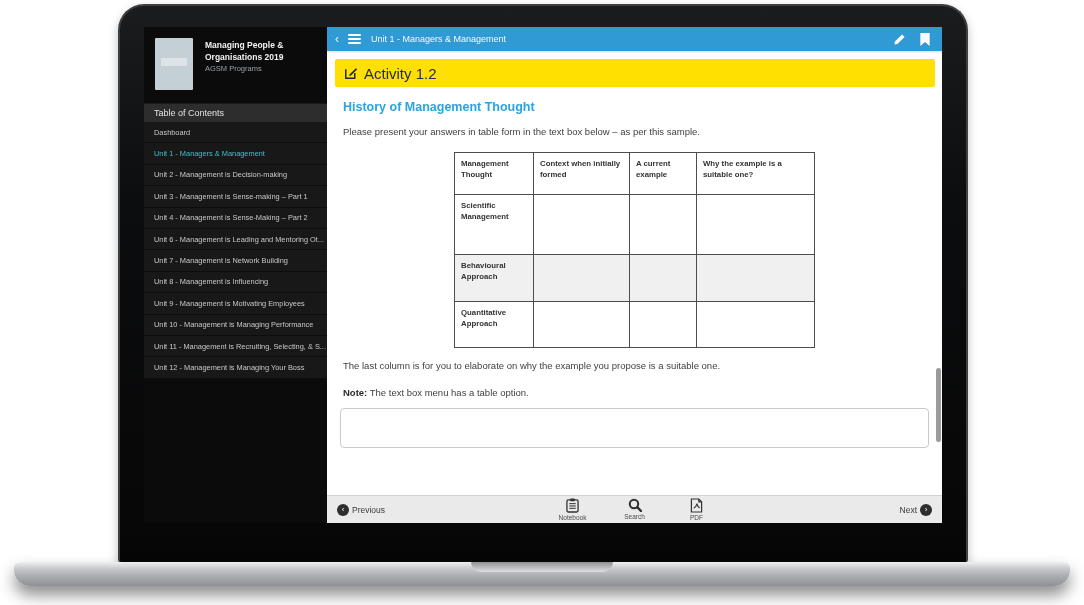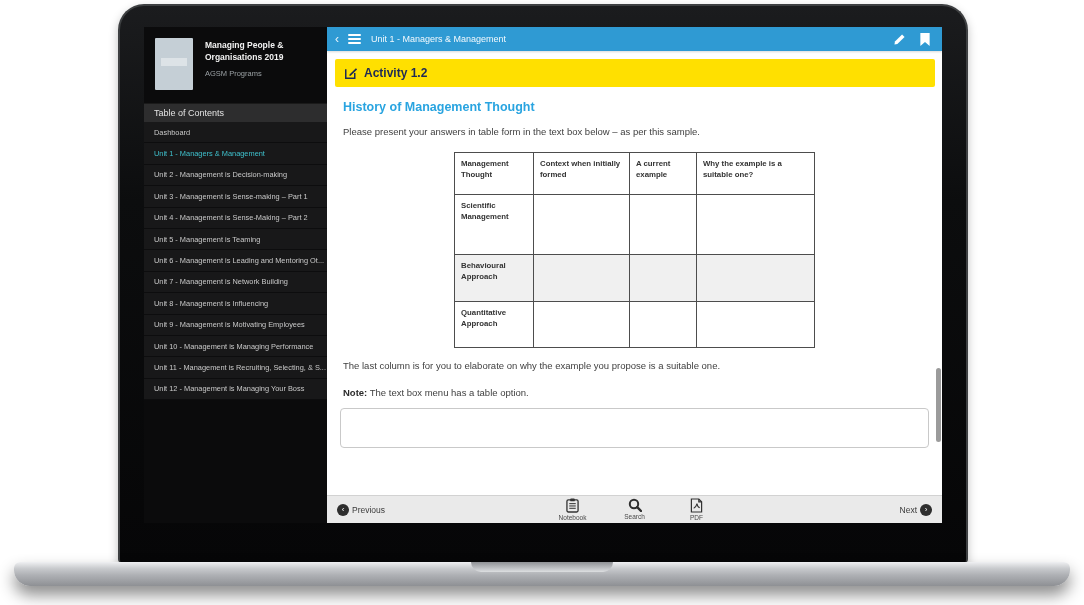--- a/index.html
+++ b/index.html
@@ -26,21 +26,21 @@
   .display { position:absolute; left:144px; top:27px; width:798px; height:496px;
     background:#ffffff; display:flex; overflow:hidden; }
 
   
   .sidebar { width:183px; height:100%; background:#0b0b0c; flex:none; position:relative; }
   .course-header { position:relative; height:76px; padding:11px 0 0 11px; display:flex; }
   .course-thumb { width:38px; height:52px; background:#c5cfd6; border-radius:1px; flex:none; position:relative; }
   .course-thumb-stripe { position:absolute; left:6px; top:20px; width:26px; height:8px; background:#dde3e7; }
   .course-meta { padding:2px 8px 0 12px; }
   .course-title { color:#f2f2f2; font-size:8.5px; font-weight:bold; line-height:1.4; width:112px; }
-  .course-sub { color:#9aa0a4; font-size:7.5px; margin-top:5px; }
+  .course-sub { color:#9aa0a4; font-size:7.5px; }
   .toc-header { height:19px; background:#2d2d2e; color:#e3e3e3; font-size:9px;
     display:flex; align-items:center; padding-left:10px; border-top:1px solid #1a1a1a; }
   .toc-list { }
   .toc-item { height:21.4px; display:flex; align-items:center; padding-left:10px;
     background:#181819; border-bottom:1px solid #0d0d0e; color:#c9c9c9; font-size:7.4px; cursor:pointer;
     white-space:nowrap; overflow:hidden; }
   .toc-item.active { color:#3fc0cc; }
 
   
   .main { flex:1; position:relative; background:#ffffff; }
@@ -49,21 +49,21 @@
   .tb-back { margin-left:8px; font-size:12px; line-height:1; color:#eaf5fc; cursor:pointer; }
   .tb-menu { margin-left:9px; width:13px; cursor:pointer; }
   .tb-menu span { display:block; height:2px; background:#fff; margin:2px 0; border-radius:1px; }
   .tb-title { margin-left:10px; font-size:9px; color:#f2f9fd; }
   .tb-right { margin-left:auto; display:flex; align-items:center; gap:14px; margin-right:12px; }
   .tb-ico { cursor:pointer; display:flex; }
 
   .content { position:absolute; left:0; top:24px; right:0; bottom:28px; background:#fff; overflow:hidden; }
   .banner { margin:8px 7px 0 8px; height:28px; background:#ffe000; border-radius:2px;
     display:flex; align-items:center; padding-left:10px; gap:7px; }
-  .banner-text { color:#1e2a55; font-size:12px; font-weight:bold;text-align:right; }
+  .banner-text { color:#1e2a55; font-size:15px; font-weight:normal;text-align:right; }
   .page-heading { margin:13px 16px 0; color:#29a4e0; font-size:12.5px; font-weight:bold; }
   .para { margin:10px 16px 0; color:#414141; font-size:9.5px; line-height:1.68; max-width:585px; }
   .para + .para { margin-top:12px;margin-left:24px; }
   .note-line { margin:13px 16px 0; color:#414141; font-size:9.5px; }
   .note-label { font-weight:bold; color:#2b2b2b; }
 
   .sample-table { margin:12px auto 0; border-collapse:collapse; table-layout:fixed; width:360px; }
   .sample-table th, .sample-table td { border:1px solid #4d4d4d; vertical-align:top;
     padding:5px 6px; font-size:7.8px; color:#333; text-align:left; line-height:1.45; }
   .sample-table th { font-weight:bold; }
@@ -109,21 +109,20 @@
           <div class="course-sub">AGSM Programs</div>
         </div>
       </div>
       <div class="toc-header">Table of Contents</div>
       <div class="toc-list">
         <div class="toc-item">Dashboard</div>
         <div class="toc-item active">Unit 1 - Managers &amp; Management</div>
         <div class="toc-item">Unit 2 - Management is Decision-making</div>
         <div class="toc-item">Unit 3 - Management is Sense-making – Part 1</div>
         <div class="toc-item">Unit 4 - Management is Sense-Making – Part 2</div>
-        <div class="toc-item">Unit 5 - Management is Teaming</div>
         <div class="toc-item">Unit 6 - Management is Leading and Mentoring Ot...</div>
         <div class="toc-item">Unit 7 - Management is Network Building</div>
         <div class="toc-item">Unit 8 - Management is Influencing</div>
         <div class="toc-item">Unit 9 - Management is Motivating Employees</div>
         <div class="toc-item">Unit 10 - Management is Managing Performance</div>
         <div class="toc-item">Unit 11 - Management is Recruiting, Selecting, &amp; S...</div>
         <div class="toc-item">Unit 12 - Management is Managing Your Boss</div>
       </div>
     </div>
 

